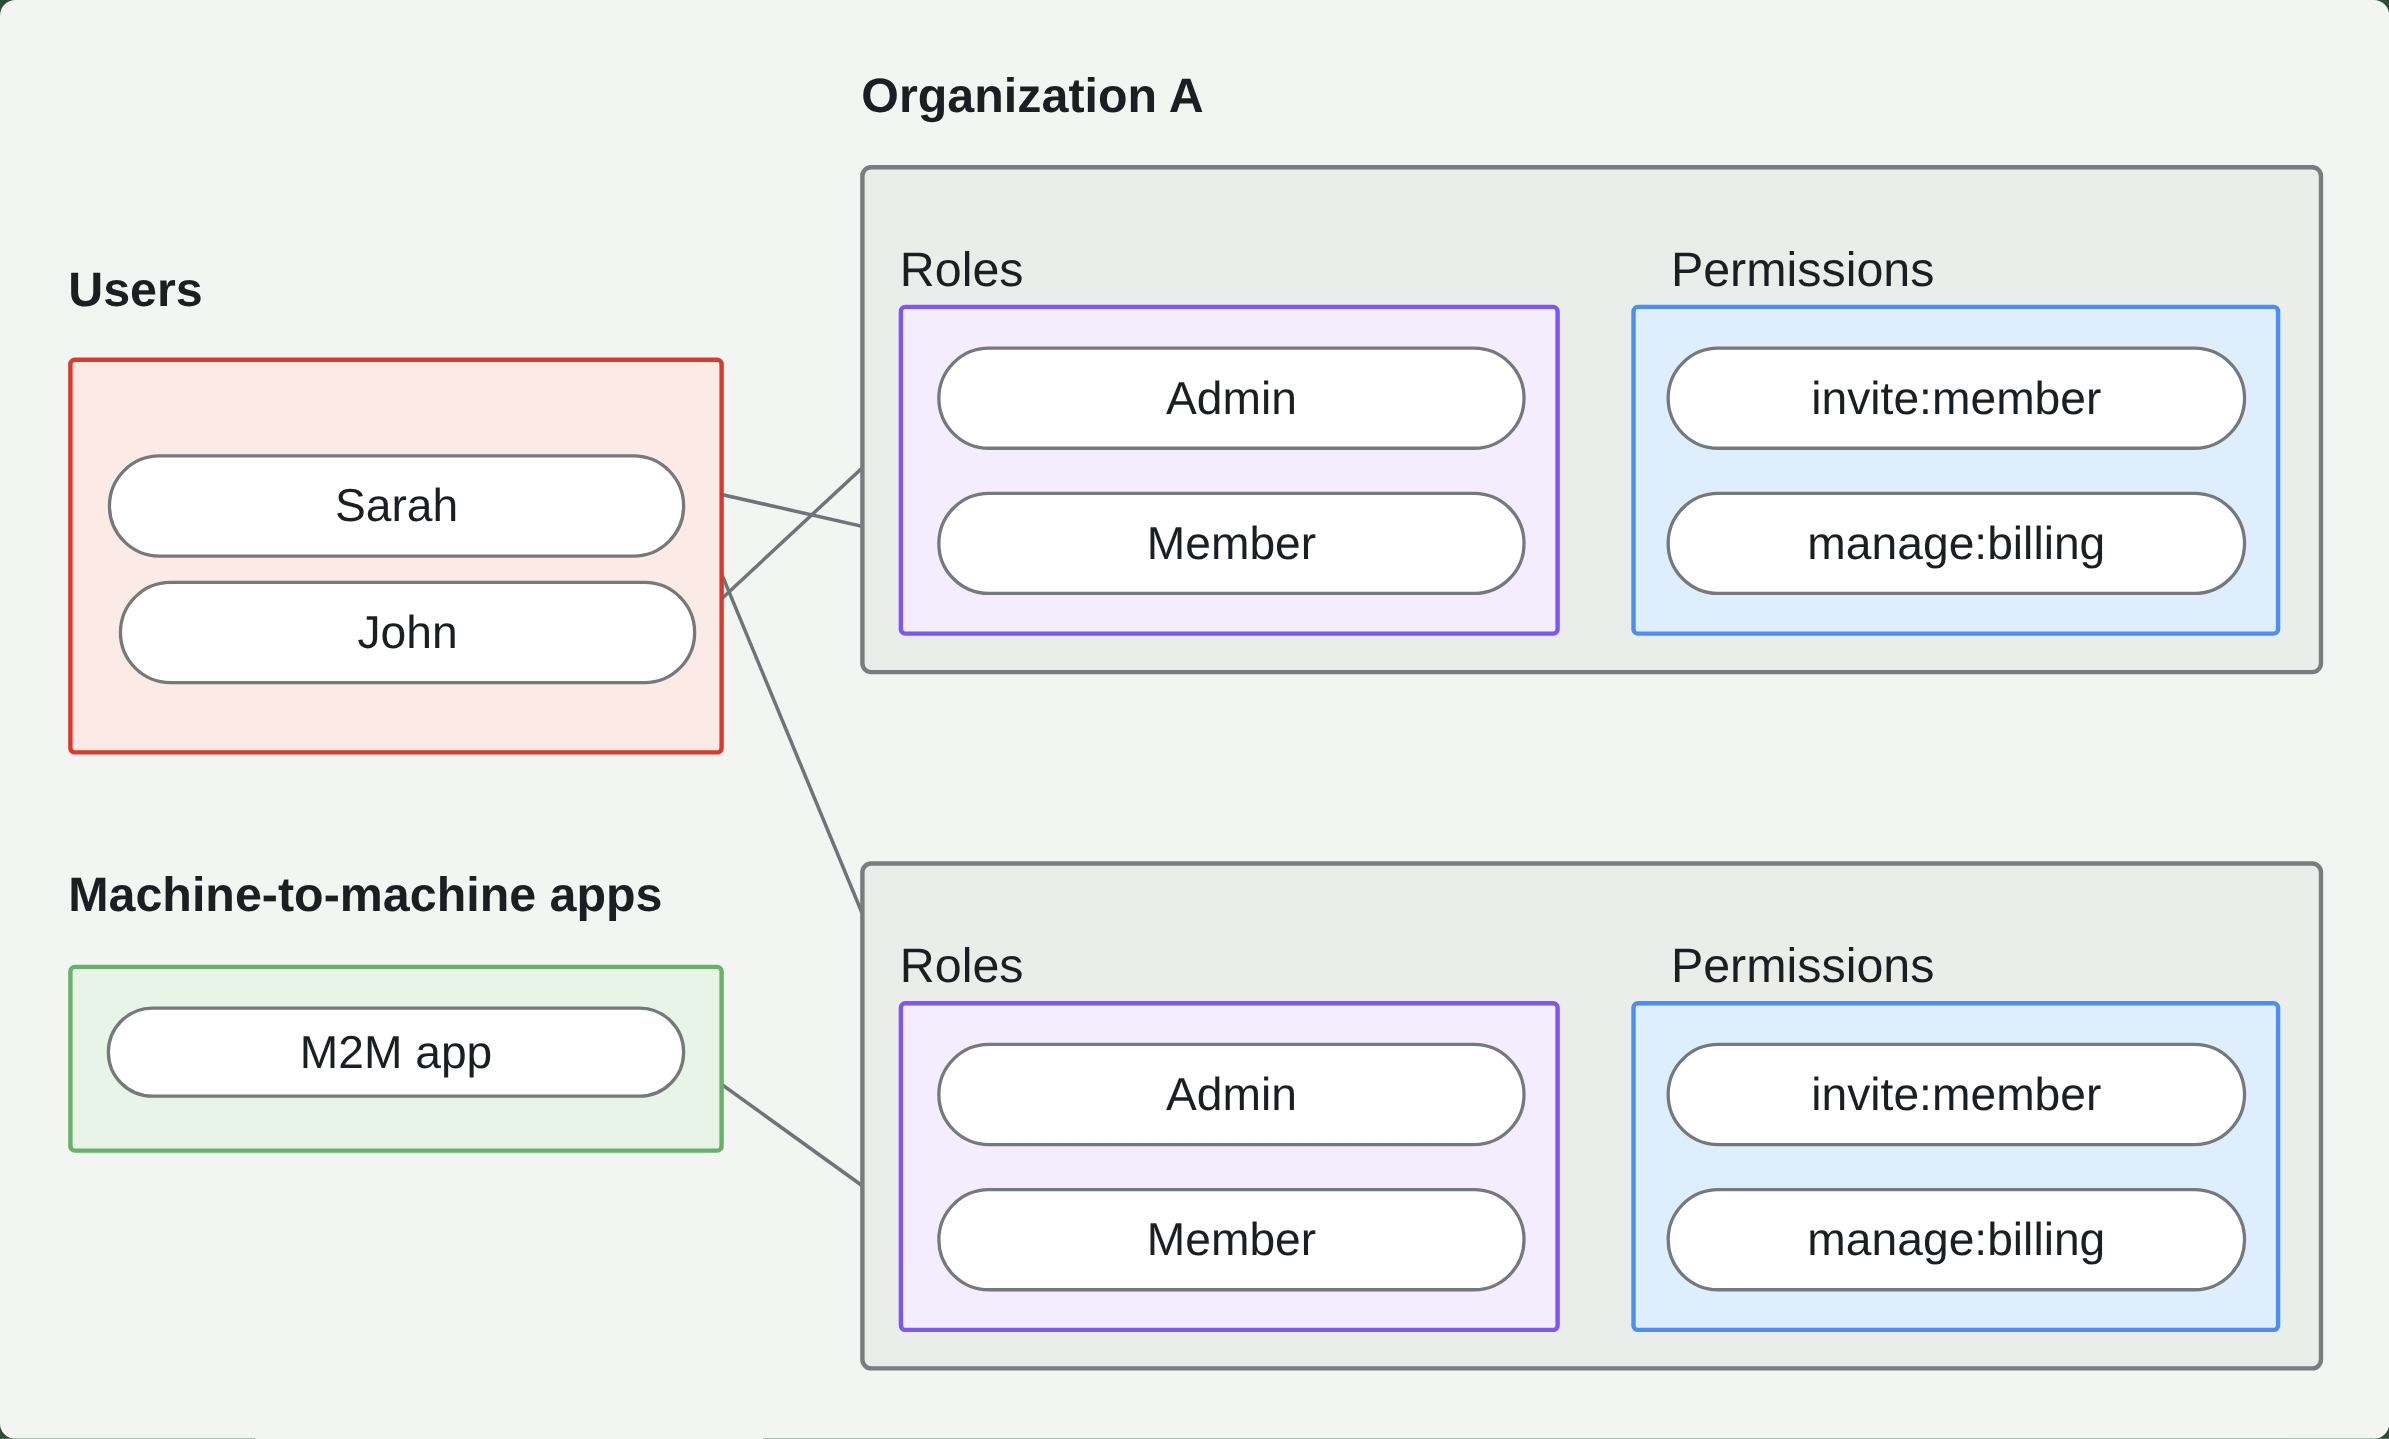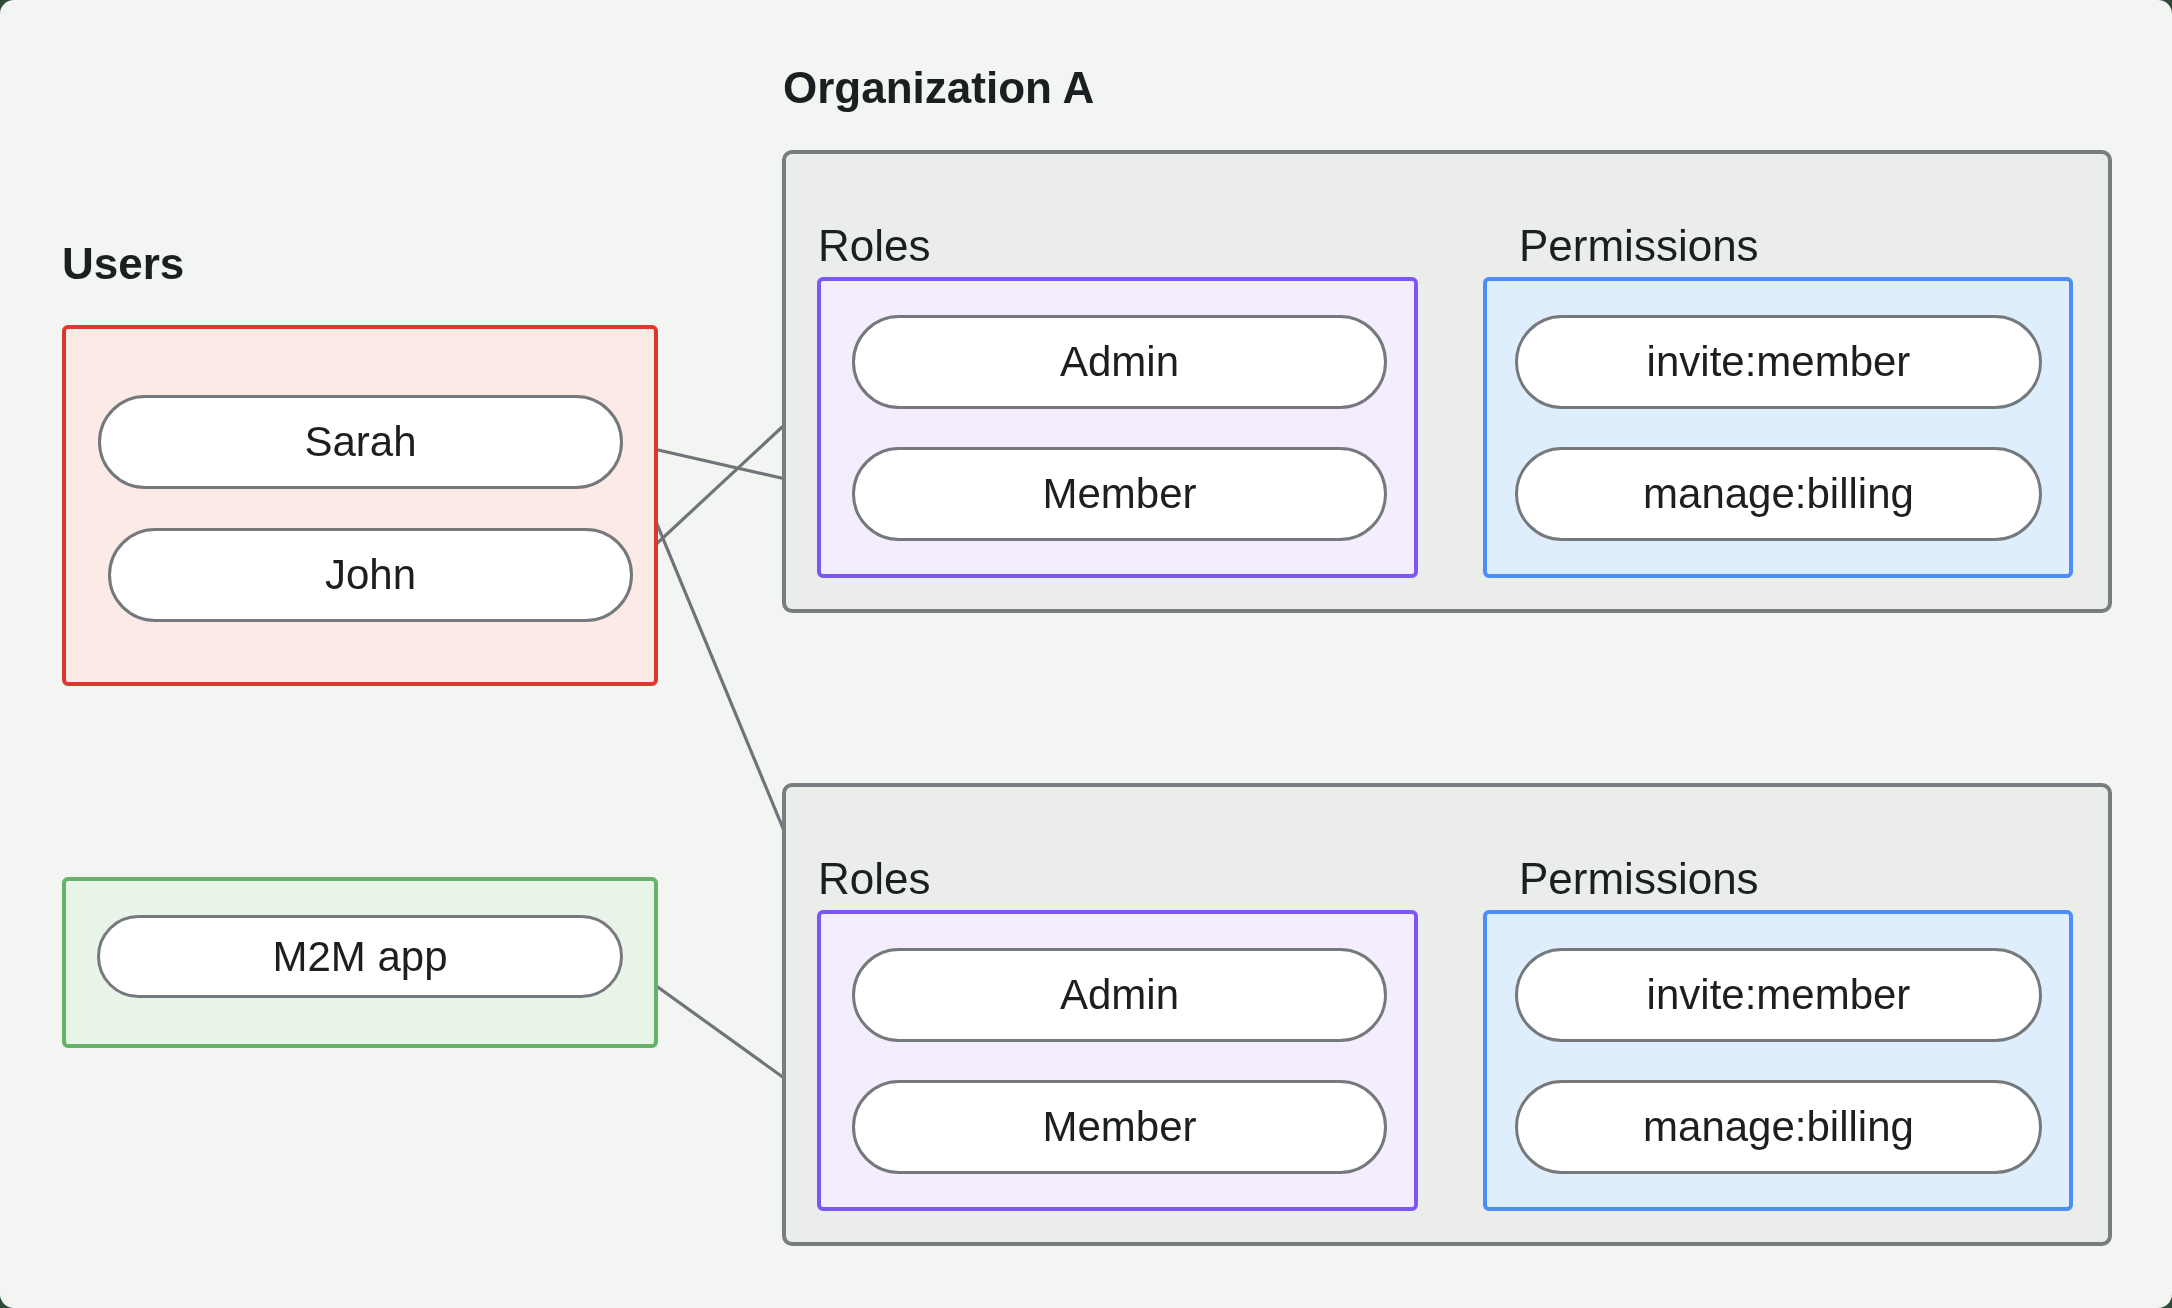--- a/index.html
+++ b/index.html
@@ -103,23 +103,24 @@
     <circle cx="852" cy="995" r="9.5"></circle>
     <circle cx="852" cy="1127" r="9.5"></circle>
     <circle cx="1513" cy="362" r="9.5"></circle>
     <circle cx="1513" cy="494" r="9.5"></circle>
     <circle cx="1513" cy="995" r="9.5"></circle>
     <circle cx="1513" cy="1127" r="9.5"></circle>
   </svg>
 
   <div class="group-label" style="left:62px; top:236px;">Users</div>
   <div class="box red" style="left:62px; top:325px; width:596px; height:361px;"></div>
-  <div class="pill" style="left:98px; top:395px; width:525px; height:94px;">Sarah</div>
+  <div class="pill" style="left:98px; top:413px; width:525px; height:94px;">Sarah</div>
   <div class="pill" style="left:108px; top:528px; width:525px; height:94px;">John</div>
 
+  <div class="group-label" style="left:62px; top:786px;">Machine-to-machine apps</div>
   <div class="box green" style="left:62px; top:877px; width:596px; height:171px;"></div>
   <div class="pill" style="left:97px; top:915px; width:526px; height:83px;">M2M app</div>
 
   <div class="group-label" style="left:783px; top:60px;">Organization A</div>
   <div class="box gray" style="left:782px; top:150px; width:1330px; height:463px;"></div>
   <div class="sub-label" style="left:818px; top:188px;">Roles</div>
   <div class="sub-label" style="left:1519px; top:188px;">Permissions</div>
   <div class="box purple" style="left:817px; top:277px; width:601px; height:301px;"></div>
   <div class="pill" style="left:852px; top:315px; width:535px; height:94px;">Admin</div>
   <div class="pill" style="left:852px; top:447px; width:535px; height:94px;">Member</div>

